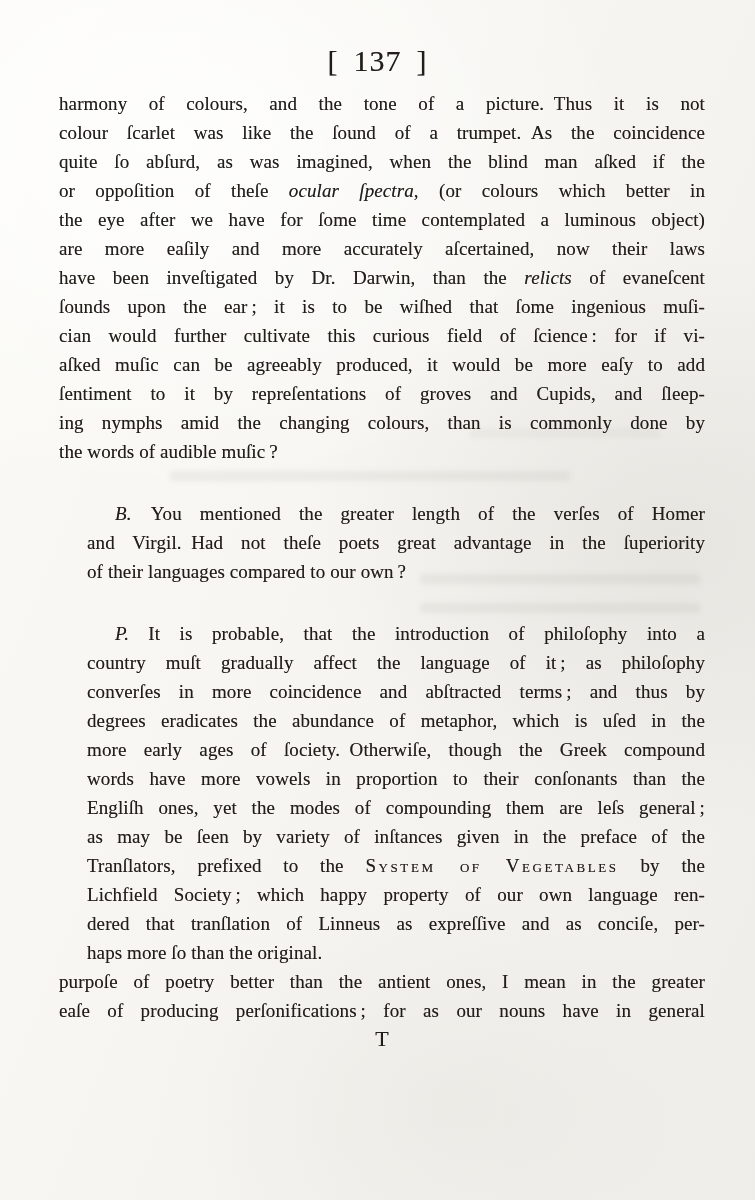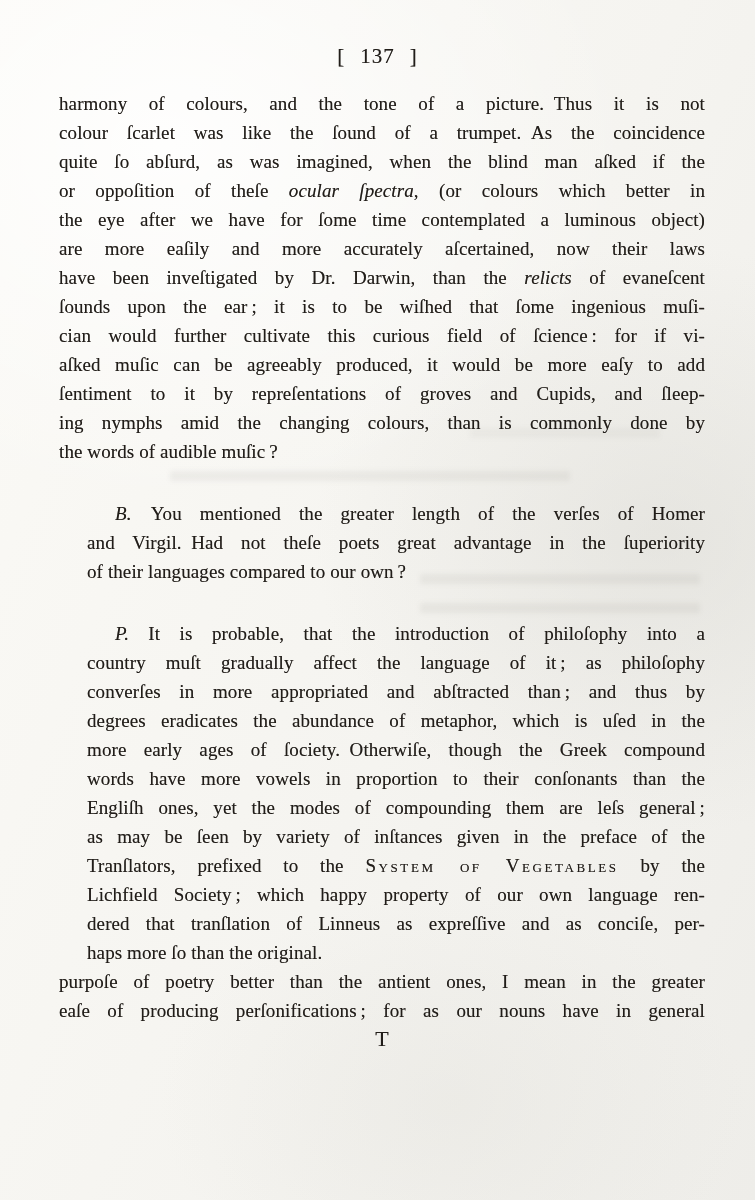--- a/index.html
+++ b/index.html
@@ -14,21 +14,21 @@
       radial-gradient(ellipse 500px 420px at 88% 45%, rgba(215,214,208,0.45), rgba(215,214,208,0) 70%),
       radial-gradient(ellipse 420px 300px at 60% 92%, rgba(224,223,217,0.35), rgba(224,223,217,0) 70%),
       linear-gradient(112deg, #fbfaf6 0%, #f5f4f0 55%, #eeede9 100%);
     font-family: "Liberation Serif", "DejaVu Serif", serif;
     color: #211d19;
   }
   .header {
     position: absolute;
     top: 44px; left: 0; width: 100%;
     text-align: center;
-    font-size: 21px;
+    font-size: 30px;
     letter-spacing: 1px;
     text-shadow: 0 0 0.6px rgba(33,29,25,0.55);
   }
   .header .pagenum { margin: 0 15px; }
   .textblock {
     position: absolute;
     left: 59px;
     top: 89px;
     width: 646px;
   }
@@ -98,21 +98,21 @@
         <div class="line final"><span>the words of audible muſic ?</span></div>
       </div>
     <div class="paragraph gap">
         <div class="line indent"><span class="it">B.</span><span> You mentioned the greater length of the verſes of Homer</span></div>
         <div class="line"><span>and Virgil. Had not theſe poets great advantage in the ſuperiority</span></div>
         <div class="line final"><span>of their languages compared to our own ?</span></div>
       </div>
     <div class="paragraph gap">
         <div class="line indent"><span class="it">P.</span><span> It is probable, that the introduction of philoſophy into a</span></div>
         <div class="line"><span>country muſt gradually affect the language of it ; as philoſophy</span></div>
-        <div class="line"><span>converſes in more appropriated and abſtracted than ; and thus by</span></div>
+        <div class="line"><span>converſes in more coincidence and abſtracted terms ; and thus by</span></div>
         <div class="line"><span>degrees eradicates the abundance of metaphor, which is uſed in the</span></div>
         <div class="line"><span>more early ages of ſociety. Otherwiſe, though the Greek compound</span></div>
         <div class="line"><span>words have more vowels in proportion to their conſonants than the</span></div>
         <div class="line"><span>Engliſh ones, yet the modes of compounding them are leſs general ;</span></div>
         <div class="line"><span>as may be ſeen by variety of inſtances given in the preface of the</span></div>
         <div class="line"><span>Tranſlators, prefixed to the </span><span class="sc">System of Vegetables</span><span> by the</span></div>
         <div class="line"><span>Lichfield Society ; which happy property of our own language ren-</span></div>
         <div class="line"><span>dered that tranſlation of Linneus as expreſſive and as conciſe, per-</span></div>
         <div class="line final"><span>haps more ſo than the original.</span></div>
       </div>

